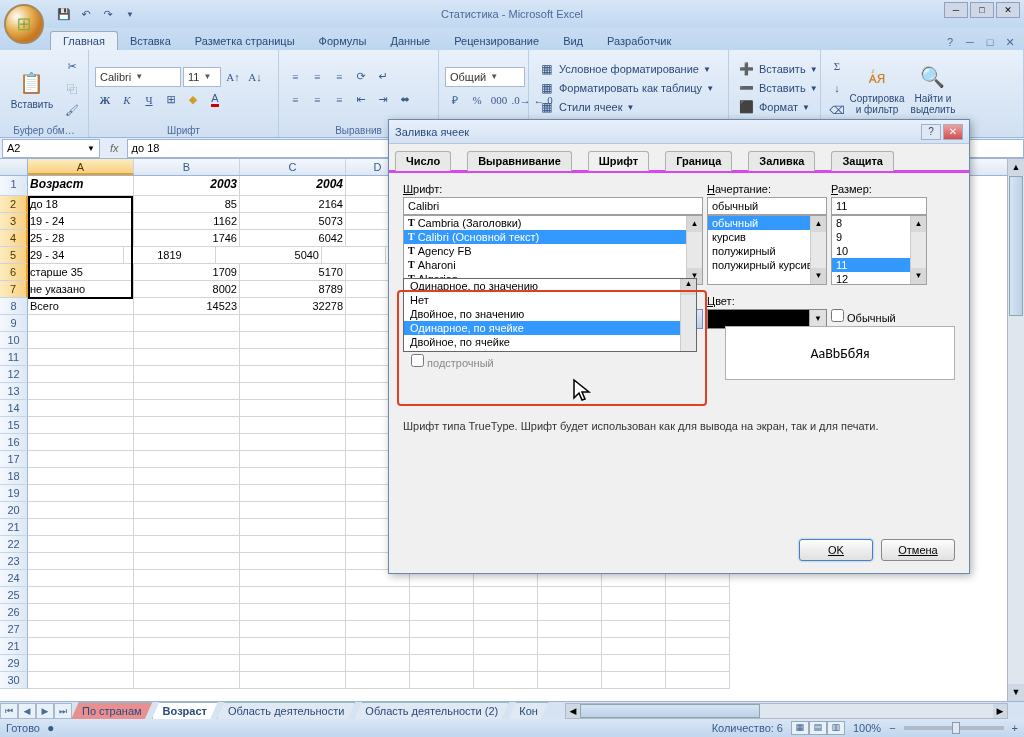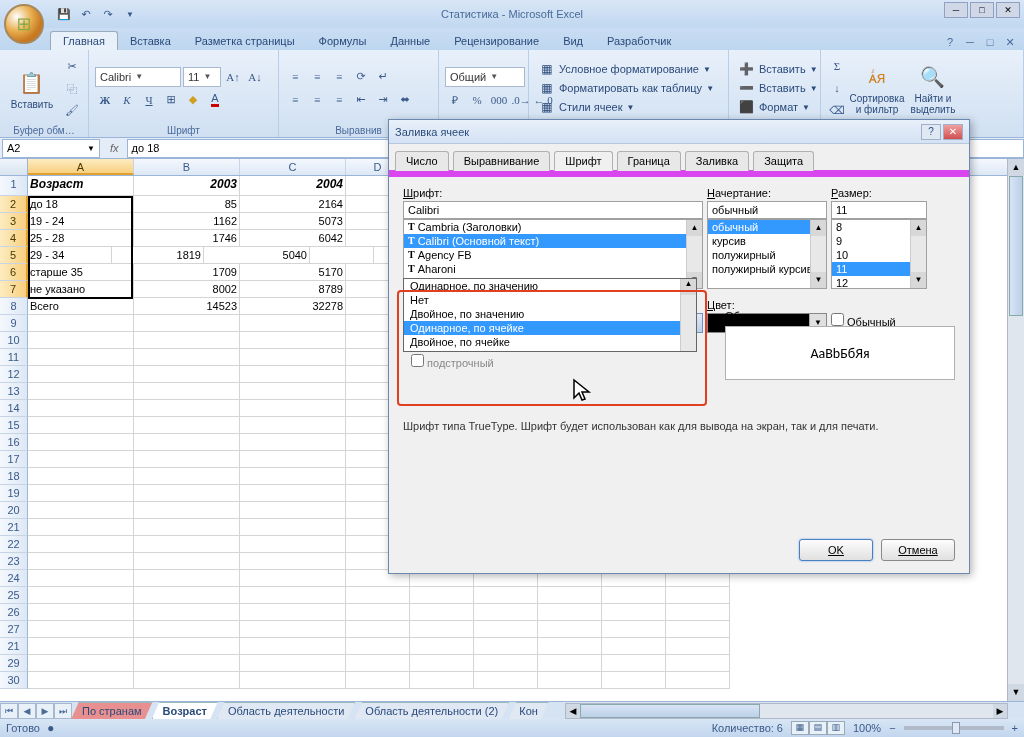--- a/index.html
+++ b/index.html
@@ -80,21 +80,21 @@
 .view-btns span{ width:18px; height:14px; border:1px solid #9ab; background:#e8f0f8; text-align:center; font-size:9px;}
 .zoom-slider { width:100px; height:4px; background:#b0bac8; position:relative;}
 .zoom-slider .thumb { position:absolute; left:48px; top:-4px; width:8px; height:12px; background:#e0e8f4; border:1px solid #8a9ab0;}
 
 
 .dialog { position: absolute; left: 388px; top: 119px; width: 582px; height: 455px; background: #f0f0f0; border: 1px solid #6a88b0; box-shadow: 2px 2px 8px rgba(0,0,0,.3); }
 .dlg-title { height: 24px; background: linear-gradient(#e8f0fa,#d4e2f4); display:flex; align-items:center; padding:0 6px; color:#2a4a7a; border-bottom:1px solid #b8c8dc;}
 .dlg-title .right{ margin-left:auto; display:flex; gap:2px;}
 .dlg-title .right span{ width:20px; height:16px; border:1px solid #a0b0c8; background:#e0e8f4; text-align:center; font-size:10px; line-height:14px;}
 .dlg-title .right .close{ background:linear-gradient(#f0a0a0,#d05050); color:#fff;}
-.dlg-tabs { display:flex; border-bottom:7px solid #d946ef; padding:6px 6px 0 6px; gap:4px;}
+.dlg-tabs { display:flex; border-bottom:3px solid #d946ef; padding:6px 6px 0 6px; gap:16px;font-weight:bold;}
 .dlg-tab { padding:3px 10px; border:1px solid #b0b0b0; border-bottom:none; background:#e8e8e8; border-radius:3px 3px 0 0; position:relative; top:1px;}
 .dlg-tab.active { background:#f0f0f0; border-bottom:1px solid #f0f0f0;}
 .dlg-body { padding:10px 14px; }
 .dlg-row { display:flex; gap:4px;}
 .dlg-col label { display:block; margin-bottom:2px;}
 .dlg-col label .u { text-decoration:underline;}
 .input-line { width:100%; border:1px solid #a0a0a0; background:#fff; padding:1px 4px; height:18px;}
 .listbox { border:1px solid #a0a0a0; background:#fff; height:70px; overflow:hidden; position:relative;}
 .listbox .item { padding:0 4px; line-height:14px; display:flex; align-items:center; gap:3px;}
 .listbox .item.sel { background:#3399ff; color:#fff;}
@@ -393,22 +393,22 @@
         <div class="cell num" style="width: 106px;">6042</div>
         <div class="cell" style="width: 64px;"></div>
         <div class="cell" style="width: 64px;"></div>
         <div class="cell" style="width: 64px;"></div>
         <div class="cell" style="width: 64px;"></div>
         <div class="cell" style="width: 64px;"></div>
         <div class="cell" style="width: 64px;"></div>
       </div>
       <div class="grid-row">
         <div class="row-h sel">5</div>
-        <div class="cell" style="width: 84px;">29 - 34</div>
-        <div class="cell num" style="width: 92px;">1819</div>
+        <div class="cell" style="width: 96px;">29 - 34</div>
+        <div class="cell num" style="width: 92px; text-align: center;">1819</div>
         <div class="cell num" style="width: 106px;">5040</div>
         <div class="cell" style="width: 64px;"></div>
         <div class="cell" style="width: 64px;"></div>
         <div class="cell" style="width: 64px;"></div>
         <div class="cell" style="width: 64px;"></div>
         <div class="cell" style="width: 64px;"></div>
         <div class="cell" style="width: 64px;"></div>
       </div>
       <div class="grid-row">
         <div class="row-h sel">6</div>

